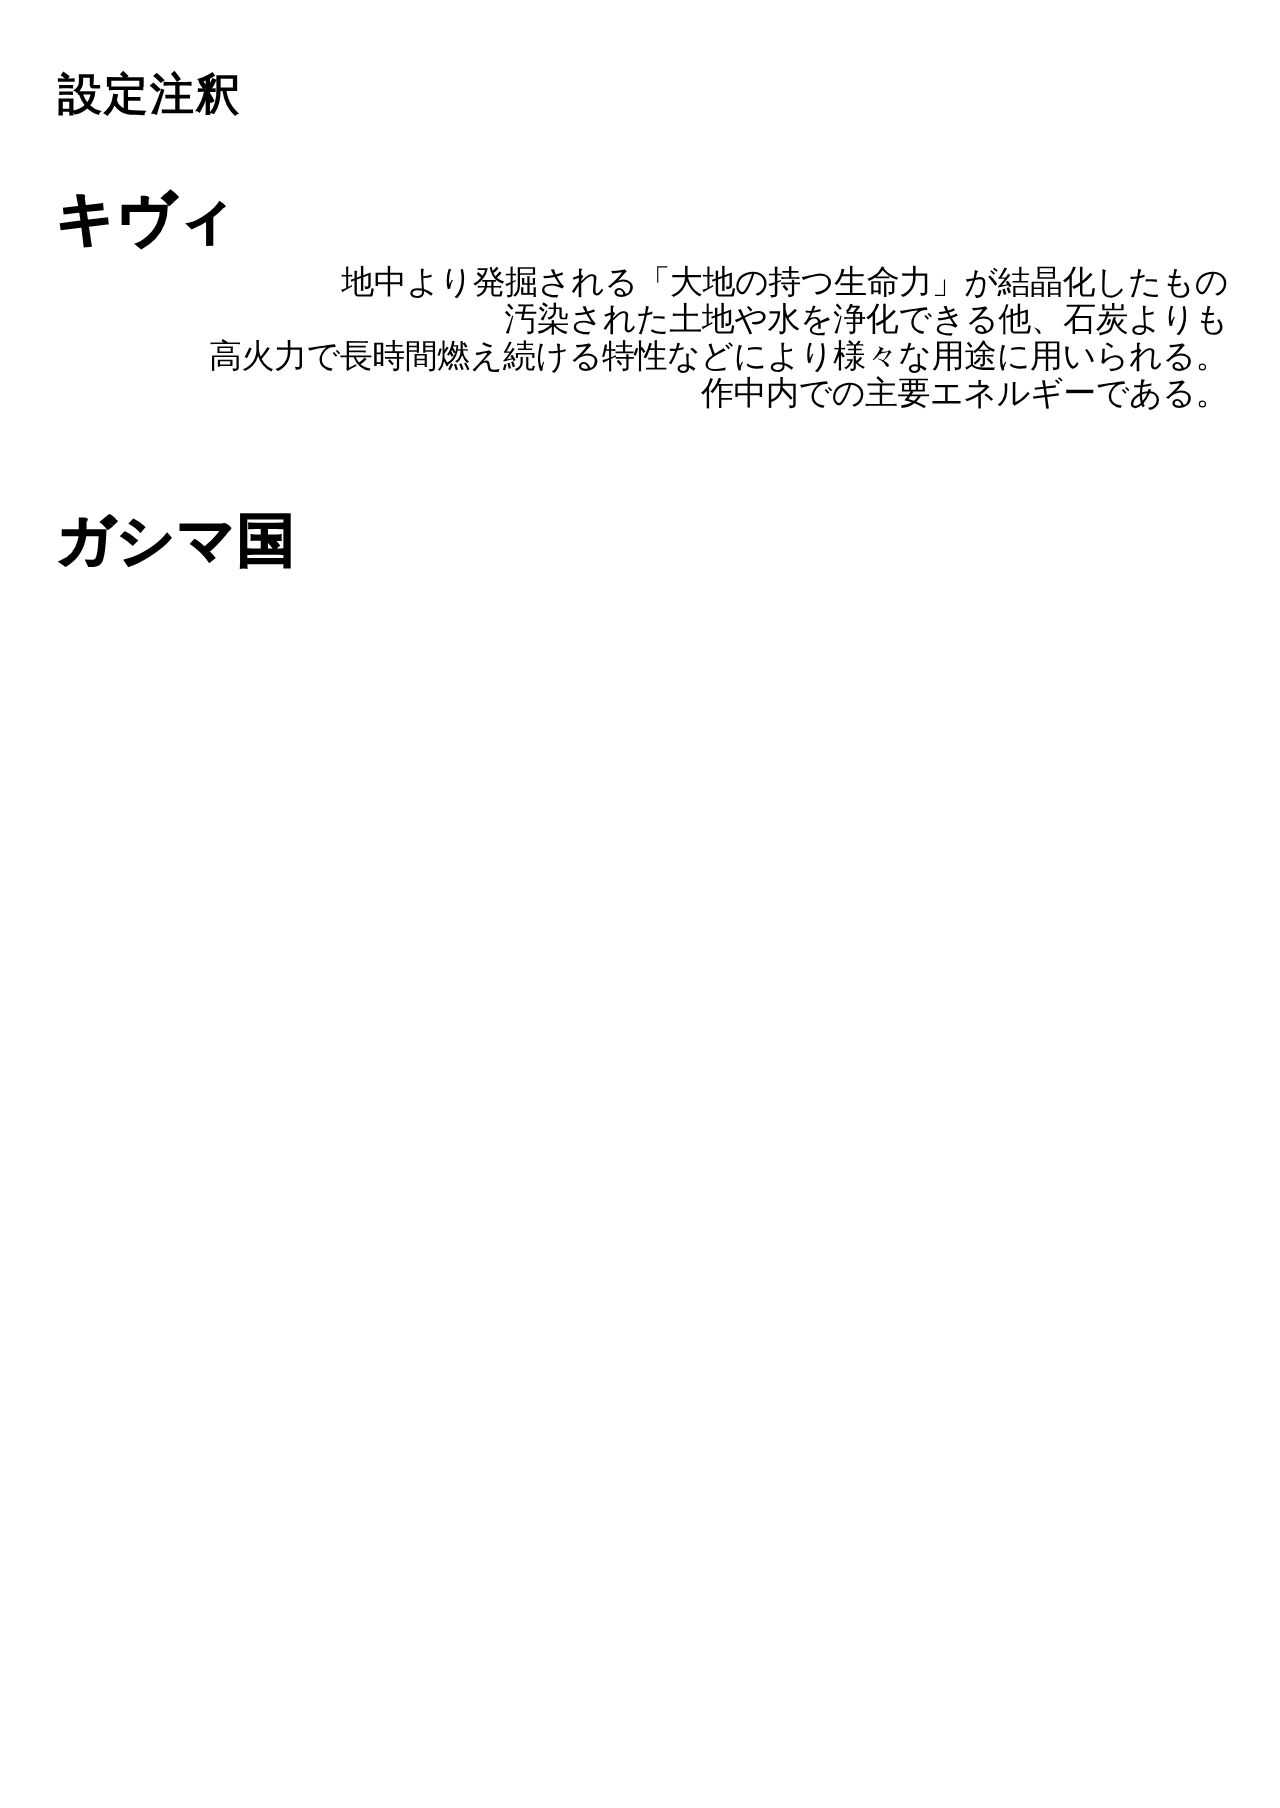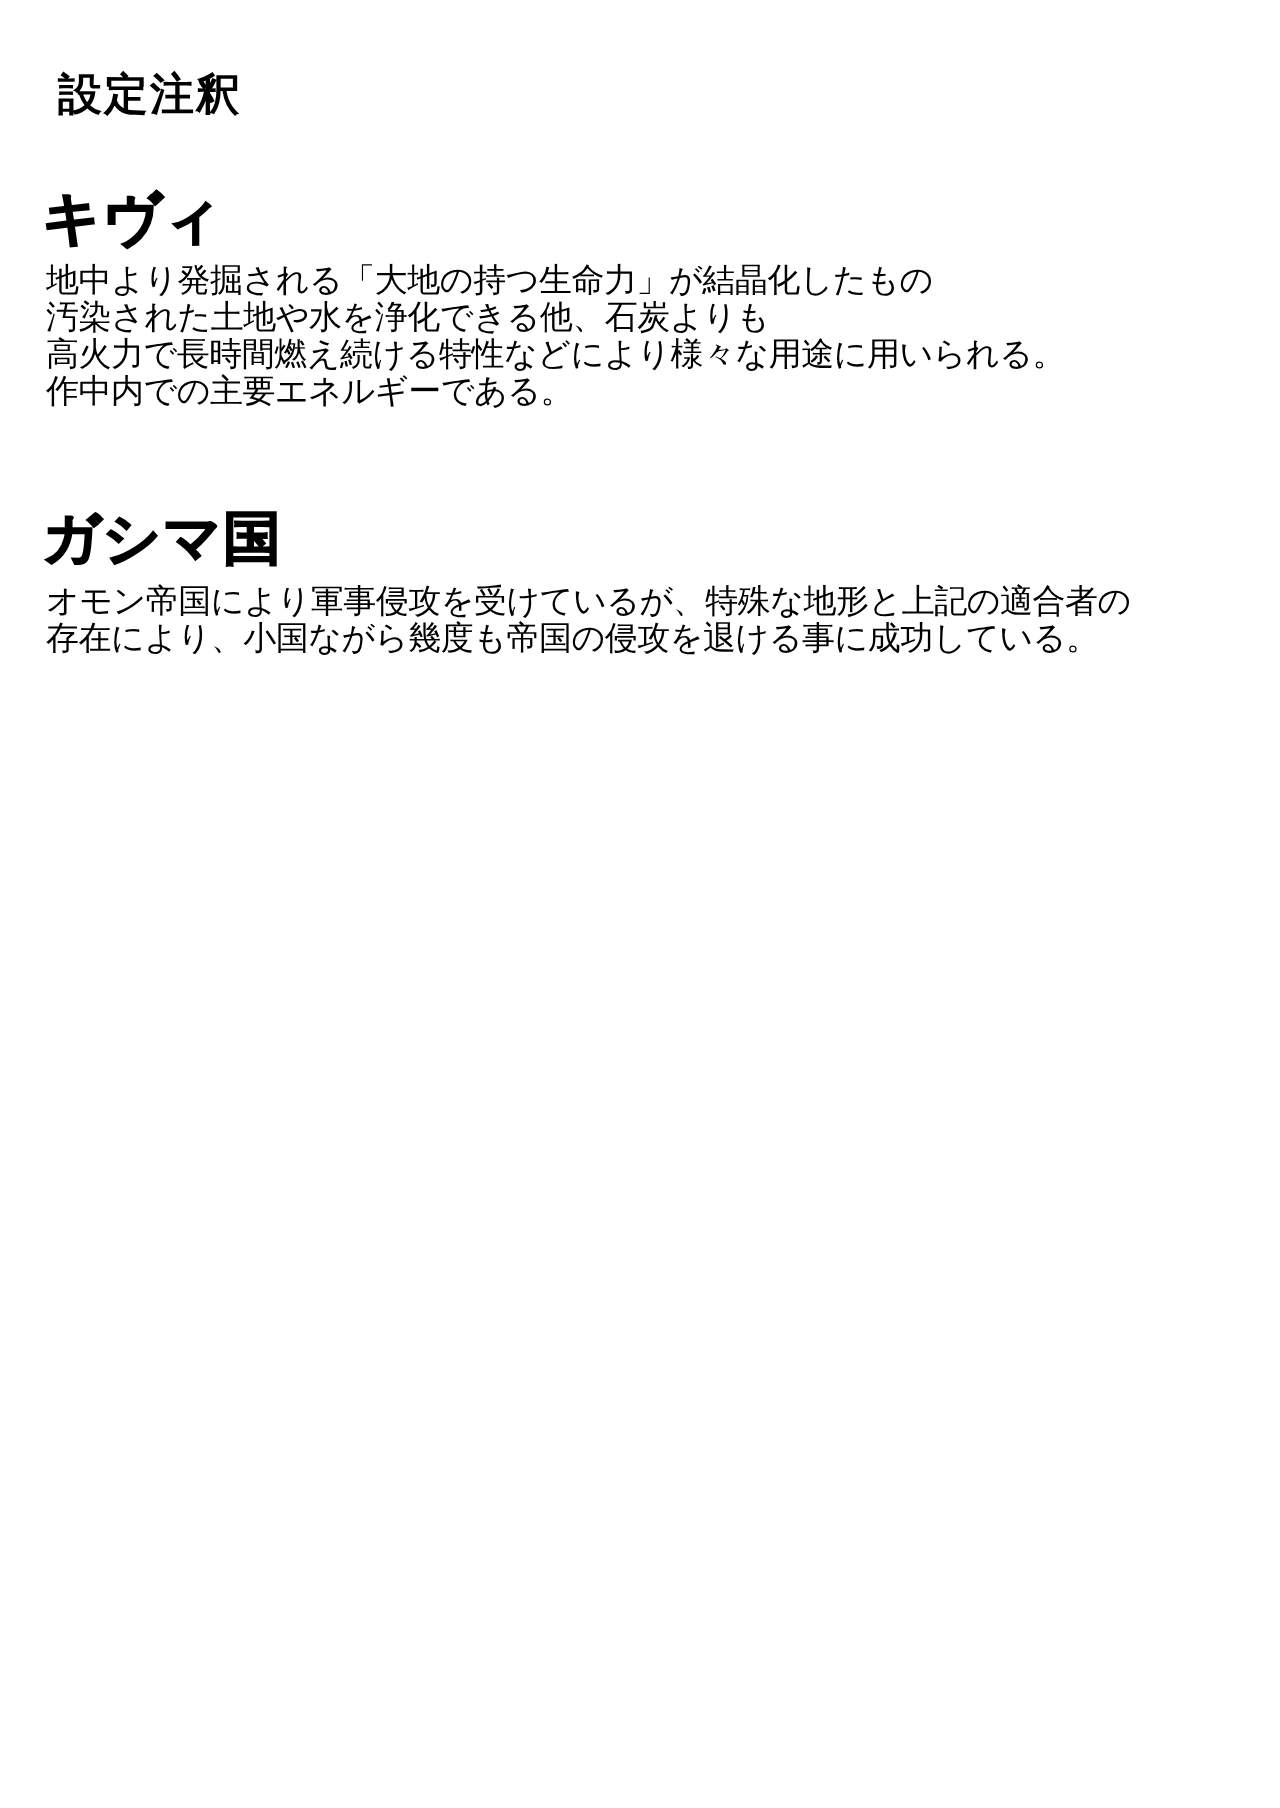--- a/index.html
+++ b/index.html
@@ -26,35 +26,36 @@
     font-weight: 700;
     line-height: 1.2;
     margin: 12px 0 0 16px;
     letter-spacing: 2px;
   }
   .section { margin: 0; }
   .section-heading {
     font-size: 58px;
     font-weight: 900;
     line-height: 1.15;
-    margin: 64px 0 10px 0;
+    margin: 64px 0 10px 14px;
     letter-spacing: 1px;
     -webkit-text-stroke: 1.5px #000000;
   }
   .section + .section .section-heading,
   .section.later .section-heading {
     margin-top: 96px;
   }
   .para {
     font-size: 33px;
     line-height: 37px;
     letter-spacing: -0.5px;
-    margin: 4px;
+    margin: 12px;
     white-space: pre-line;
     font-weight: 500;
+    text-align: right;
   }
   .para + .para {
     margin-top: 37px;
   }
 </style>
 </head>
 <body>
 
 <div class="page">
 
@@ -64,17 +65,15 @@
     <h2 class="section-heading">キヴィ</h2>
     <p class="para">地中より発掘される「大地の持つ生命力」が結晶化したもの
 汚染された土地や水を浄化できる他、石炭よりも
 高火力で長時間燃え続ける特性などにより様々な用途に用いられる。
 作中内での主要エネルギーである。</p>
   </section>
 
 
   <section class="section later">
     <h2 class="section-heading">ガシマ国</h2>
-    <p class="para">オモン帝国により軍事侵攻を受けているが、特殊な地形と上記の適合者の
-存在により、小国ながら幾度も帝国の侵攻を退ける事に成功している。</p>
   </section>
 
 </div>
 
 </body></html>

